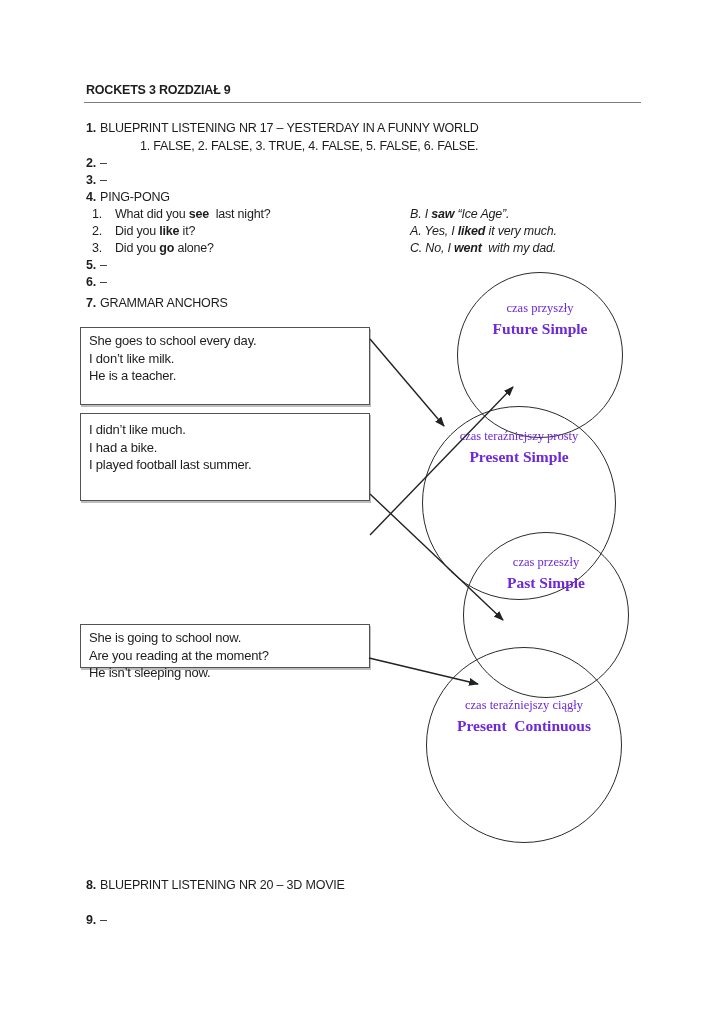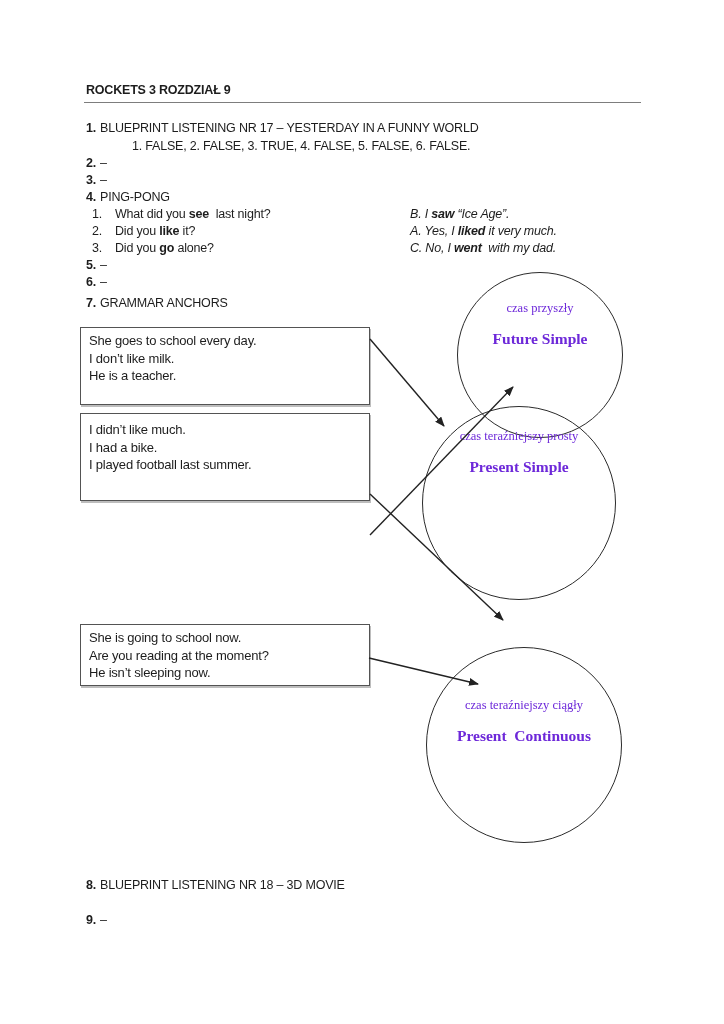--- a/index.html
+++ b/index.html
@@ -4,38 +4,38 @@
 <style>
   html,body{margin:0;padding:0;background:#fff;}
   .page{
     position:relative;width:724px;height:1024px;background:#ffffff;overflow:hidden;
     font-family:"Liberation Sans",sans-serif;color:#1d1d1d;letter-spacing:-0.2px;
   }
   .title{position:absolute;left:86px;top:83px;font-size:12.5px;font-weight:700;white-space:pre;}
   .rule{position:absolute;left:84px;top:102px;width:557px;height:0;border-top:1.8px solid #7d7d7d;}
   .tline{position:absolute;left:86px;font-size:12.5px;line-height:17px;white-space:pre;}
   .num{font-weight:700;margin-right:4px;}
-  .ansline{position:absolute;left:132px;font-size:12.5px;line-height:17px;white-space:pre;}
+  .ansline{position:absolute;left:140px;font-size:12.5px;line-height:17px;white-space:pre;}
   .qrow{position:absolute;left:92px;font-size:12.5px;line-height:17px;white-space:pre;display:flex;}
   .qnum{display:inline-block;width:23px;}
   .qb{font-weight:700;}
   .arow{position:absolute;left:410px;font-size:12.5px;line-height:17px;font-style:italic;white-space:pre;}
   .arow b{font-weight:700;}
   .sbox{
     position:absolute;left:80px;width:290px;box-sizing:border-box;background:#fff;
     border:1.6px solid #535353;box-shadow:1px 2px 0 #bdbdbd;
     padding:4px 8px;font-size:13px;line-height:17.5px;
   }
   .sbox div{white-space:pre;}
   .circle{
     position:absolute;border:1.4px solid #2b2b2b;border-radius:50%;box-sizing:border-box;
     text-align:center;font-family:"Liberation Serif",serif;color:#6d28d9;letter-spacing:0;
   }
   .csub{font-size:12.5px;line-height:15px;white-space:pre;}
-  .cname{font-size:15.5px;line-height:18px;font-weight:700;margin-top:14px;white-space:pre;}
+  .cname{font-size:15.5px;line-height:18px;font-weight:700;margin-top:4px;white-space:pre;}
   .arrows{position:absolute;left:0;top:0;pointer-events:none;}
 </style>
 </head>
 <body>
 
 <div class="page">
 
   <div class="title">ROCKETS 3 ROZDZIAŁ 9</div>
   <div class="rule"></div>
 
@@ -60,47 +60,51 @@
   <div class="sbox" style="top:327px;height:78px">
     <div>She goes to school every day.</div>
     <div>I don’t like milk.</div>
     <div>He is a teacher.</div>
   </div>
   <div class="sbox" style="top:413px;height:88px;padding-top:7px">
     <div>I didn’t like much.</div>
     <div>I had a bike.</div>
     <div>I played football last summer.</div>
   </div>
-  <div class="sbox" style="top:624px;height:62px">
+  <div class="sbox" style="top:624px;height:44px">
     <div>She is going to school now.</div>
     <div>Are you reading at the moment?</div>
     <div>He isn’t sleeping now.</div>
   </div>
 
   <div class="circle" style="left:457px;top:272px;width:166px;height:166px;padding-top:28px">
     <div class="csub">czas przyszły</div>
     <div class="cname">Future Simple</div>
   </div>
   <div class="circle" style="left:422px;top:406px;width:194px;height:194px;padding-top:22px">
     <div class="csub">czas teraźniejszy prosty</div>
     <div class="cname">Present Simple</div>
+  </div>
+  <div class="circle" style="left:463px;top:532px;width:166px;height:166px;padding-top:22px">
+    <div class="csub">czas przeszły</div>
+    <div class="cname">Past Simple</div>
   </div>
   <div class="circle" style="left:426px;top:647px;width:196px;height:196px;padding-top:50px">
     <div class="csub">czas teraźniejszy ciągły</div>
     <div class="cname">Present  Continuous</div>
   </div>
 
   <svg class="arrows" width="724" height="1024" viewBox="0 0 724 1024">
     <defs>
       <marker id="ah" viewBox="0 0 10 8" refX="9" refY="4" markerWidth="10" markerHeight="8" orient="auto" markerUnits="userSpaceOnUse">
         <path d="M0,0 L10,4 L0,8 z" fill="#222"></path>
       </marker>
     </defs>
     <line x1="370" y1="339" x2="444" y2="426" stroke="#222" stroke-width="1.4" marker-end="url(#ah)"></line>
     <line x1="370" y1="494" x2="503" y2="620" stroke="#222" stroke-width="1.4" marker-end="url(#ah)"></line>
     <line x1="370" y1="535" x2="513" y2="387" stroke="#222" stroke-width="1.4" marker-end="url(#ah)"></line>
     <line x1="369" y1="658" x2="478" y2="684" stroke="#222" stroke-width="1.4" marker-end="url(#ah)"></line>
   </svg>
 
-  <div class="tline" style="top:877px"><span class="num">8.</span><span>BLUEPRINT LISTENING NR 18 – 3D MOVIE</span></div>
+  <div class="tline" style="top:877px"><span class="num">8.</span><span>BLUEPRINT LISTENING NR 20 – 3D MOVIE</span></div>
   <div class="tline" style="top:912px"><span class="num">9.</span><span>–</span></div>
 
 </div>
 
 </body></html>

